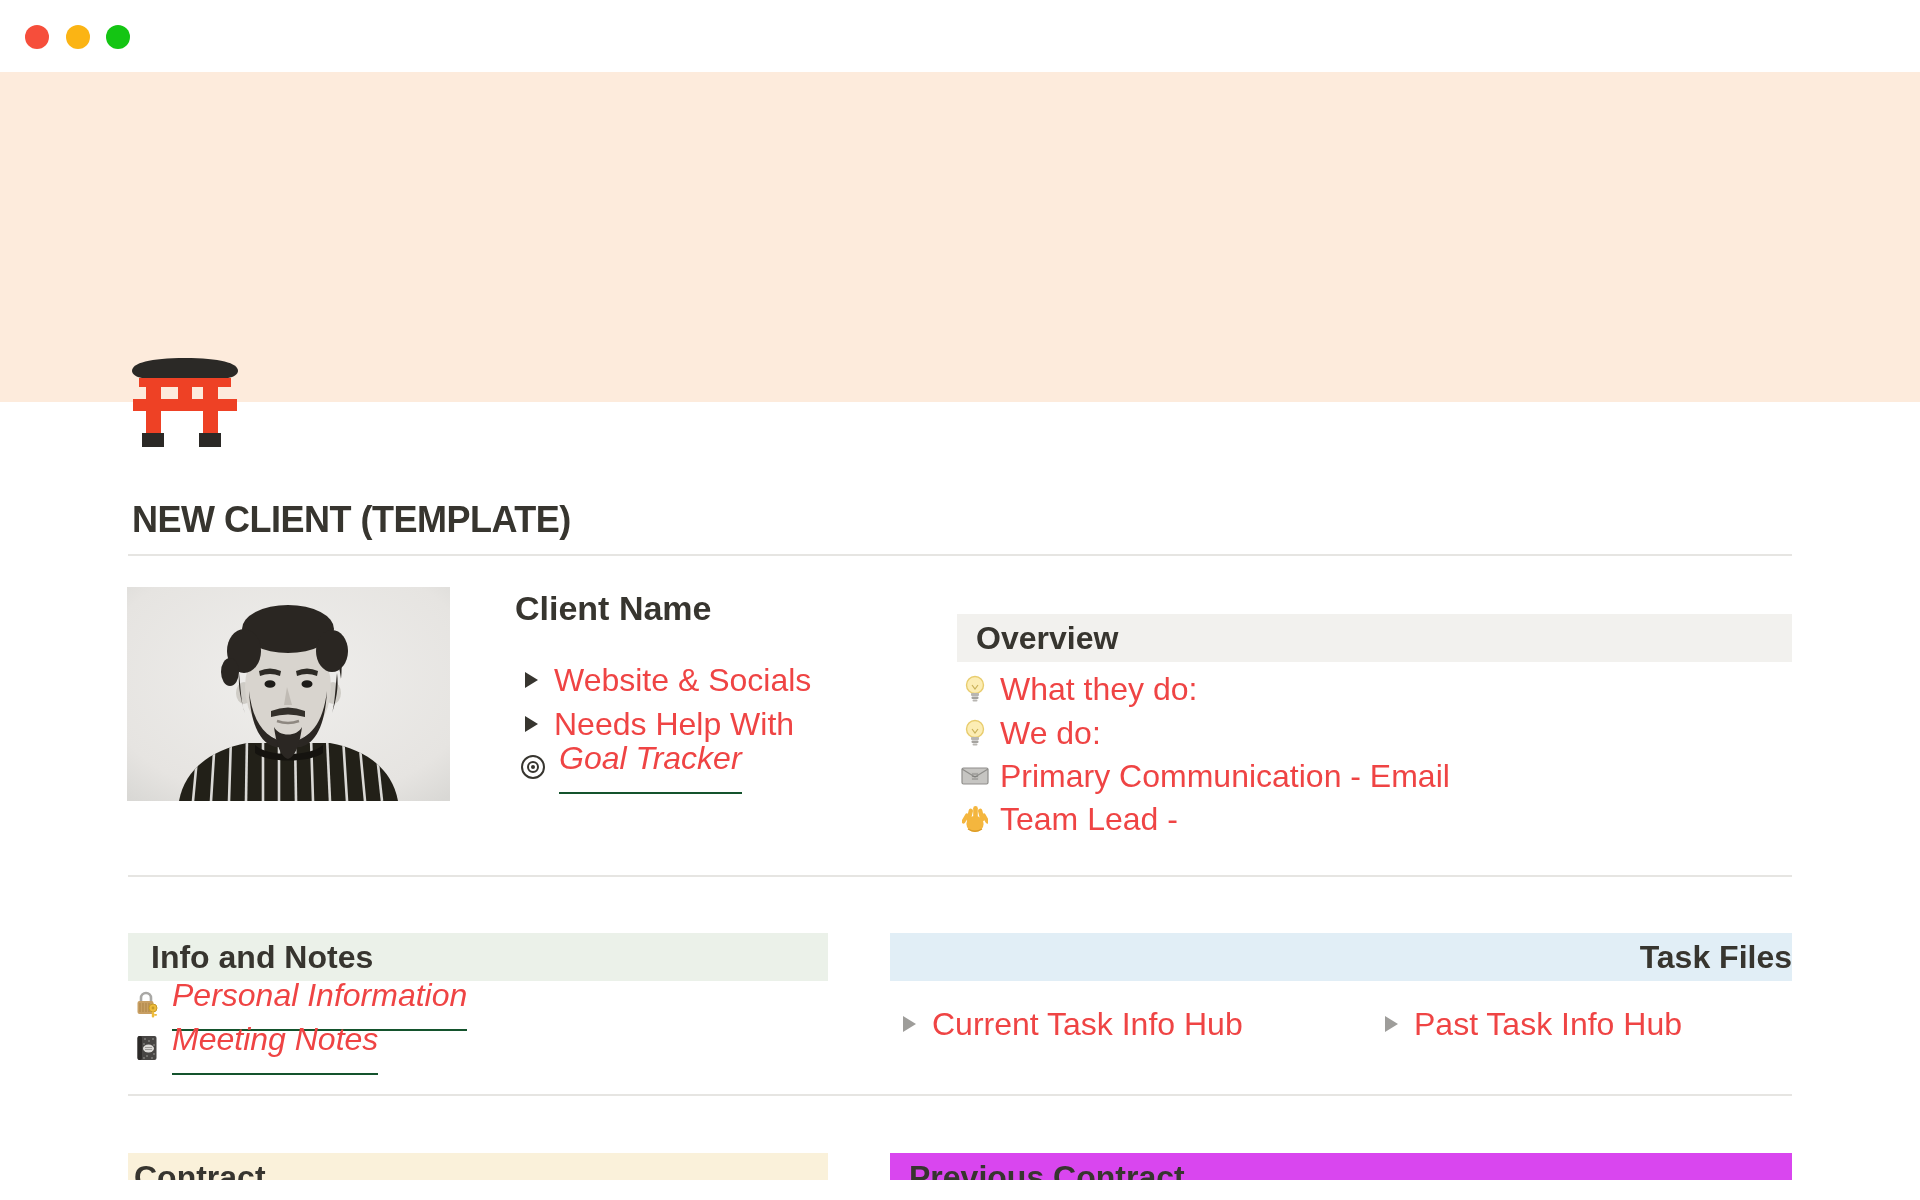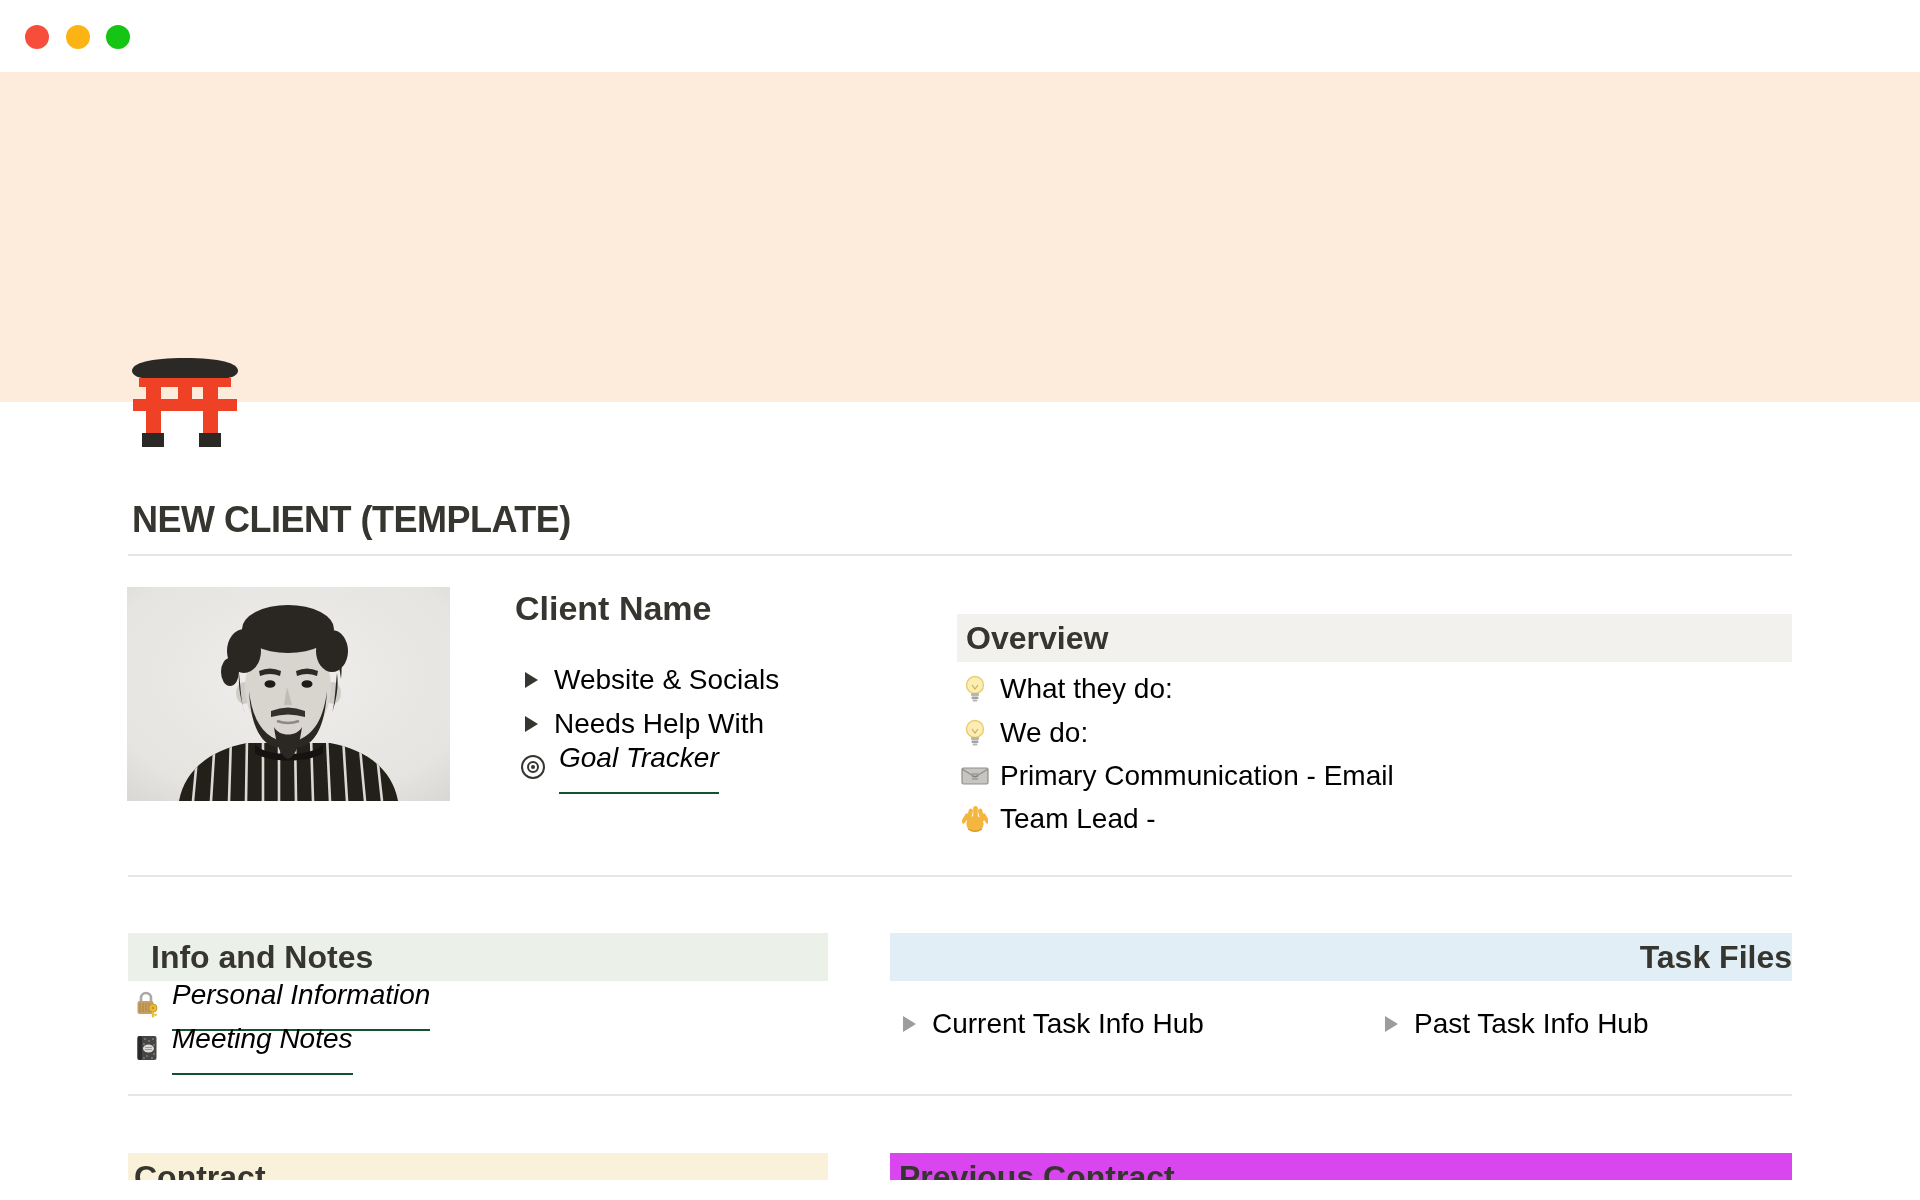--- a/index.html
+++ b/index.html
@@ -21,28 +21,28 @@
   .page-title {
     position:absolute; left:132px; top:466px; width:1500px;
     font-size:36px; font-weight:700; line-height:60px; letter-spacing:-0.5px; color:#37352f;margin-top:24px;
   }
   .divider { position:absolute; left:128px; width:1664px; height:2px; background:#e6e5e2; }
   
   .photo { position:absolute; left:127px; top:587px; width:323px; height:214px; overflow:hidden; }
   
   .h-band {
     position:absolute; height:48px; display:flex; align-items:center;
-    padding-left:9px; font-size:32px; font-weight:700; color:#37352f; white-space:nowrap;
+    padding-left:19px; font-size:32px; font-weight:700; color:#37352f; white-space:nowrap;
   }
   .plain-heading {
     position:absolute; font-size:34px; font-weight:700; line-height:44px; color:#37352f; white-space:nowrap;
   }
   
   .row { position:absolute; display:flex; align-items:center; height:38px; white-space:nowrap; }
-  .row .txt { font-size:28px; line-height:34px; color:#000000; }
+  .row .txt { font-size:32px; line-height:34px; color:#ef4444; }
   .tri {
     width:0; height:0; flex:0 0 auto;
     border-left:13px solid #37352f; border-top:8px solid transparent; border-bottom:8px solid transparent;
     margin-right:16px;
   }
   .tri.gray { border-left-color:#9e9d9a; }
   .icon-slot { flex:0 0 auto; width:30px; display:flex; align-items:center; justify-content:center; margin-right:10px; }
   .link-underline { border-bottom:2px solid #14532d; padding-bottom:17px;font-style:italic; }
   
   .target-icon {

